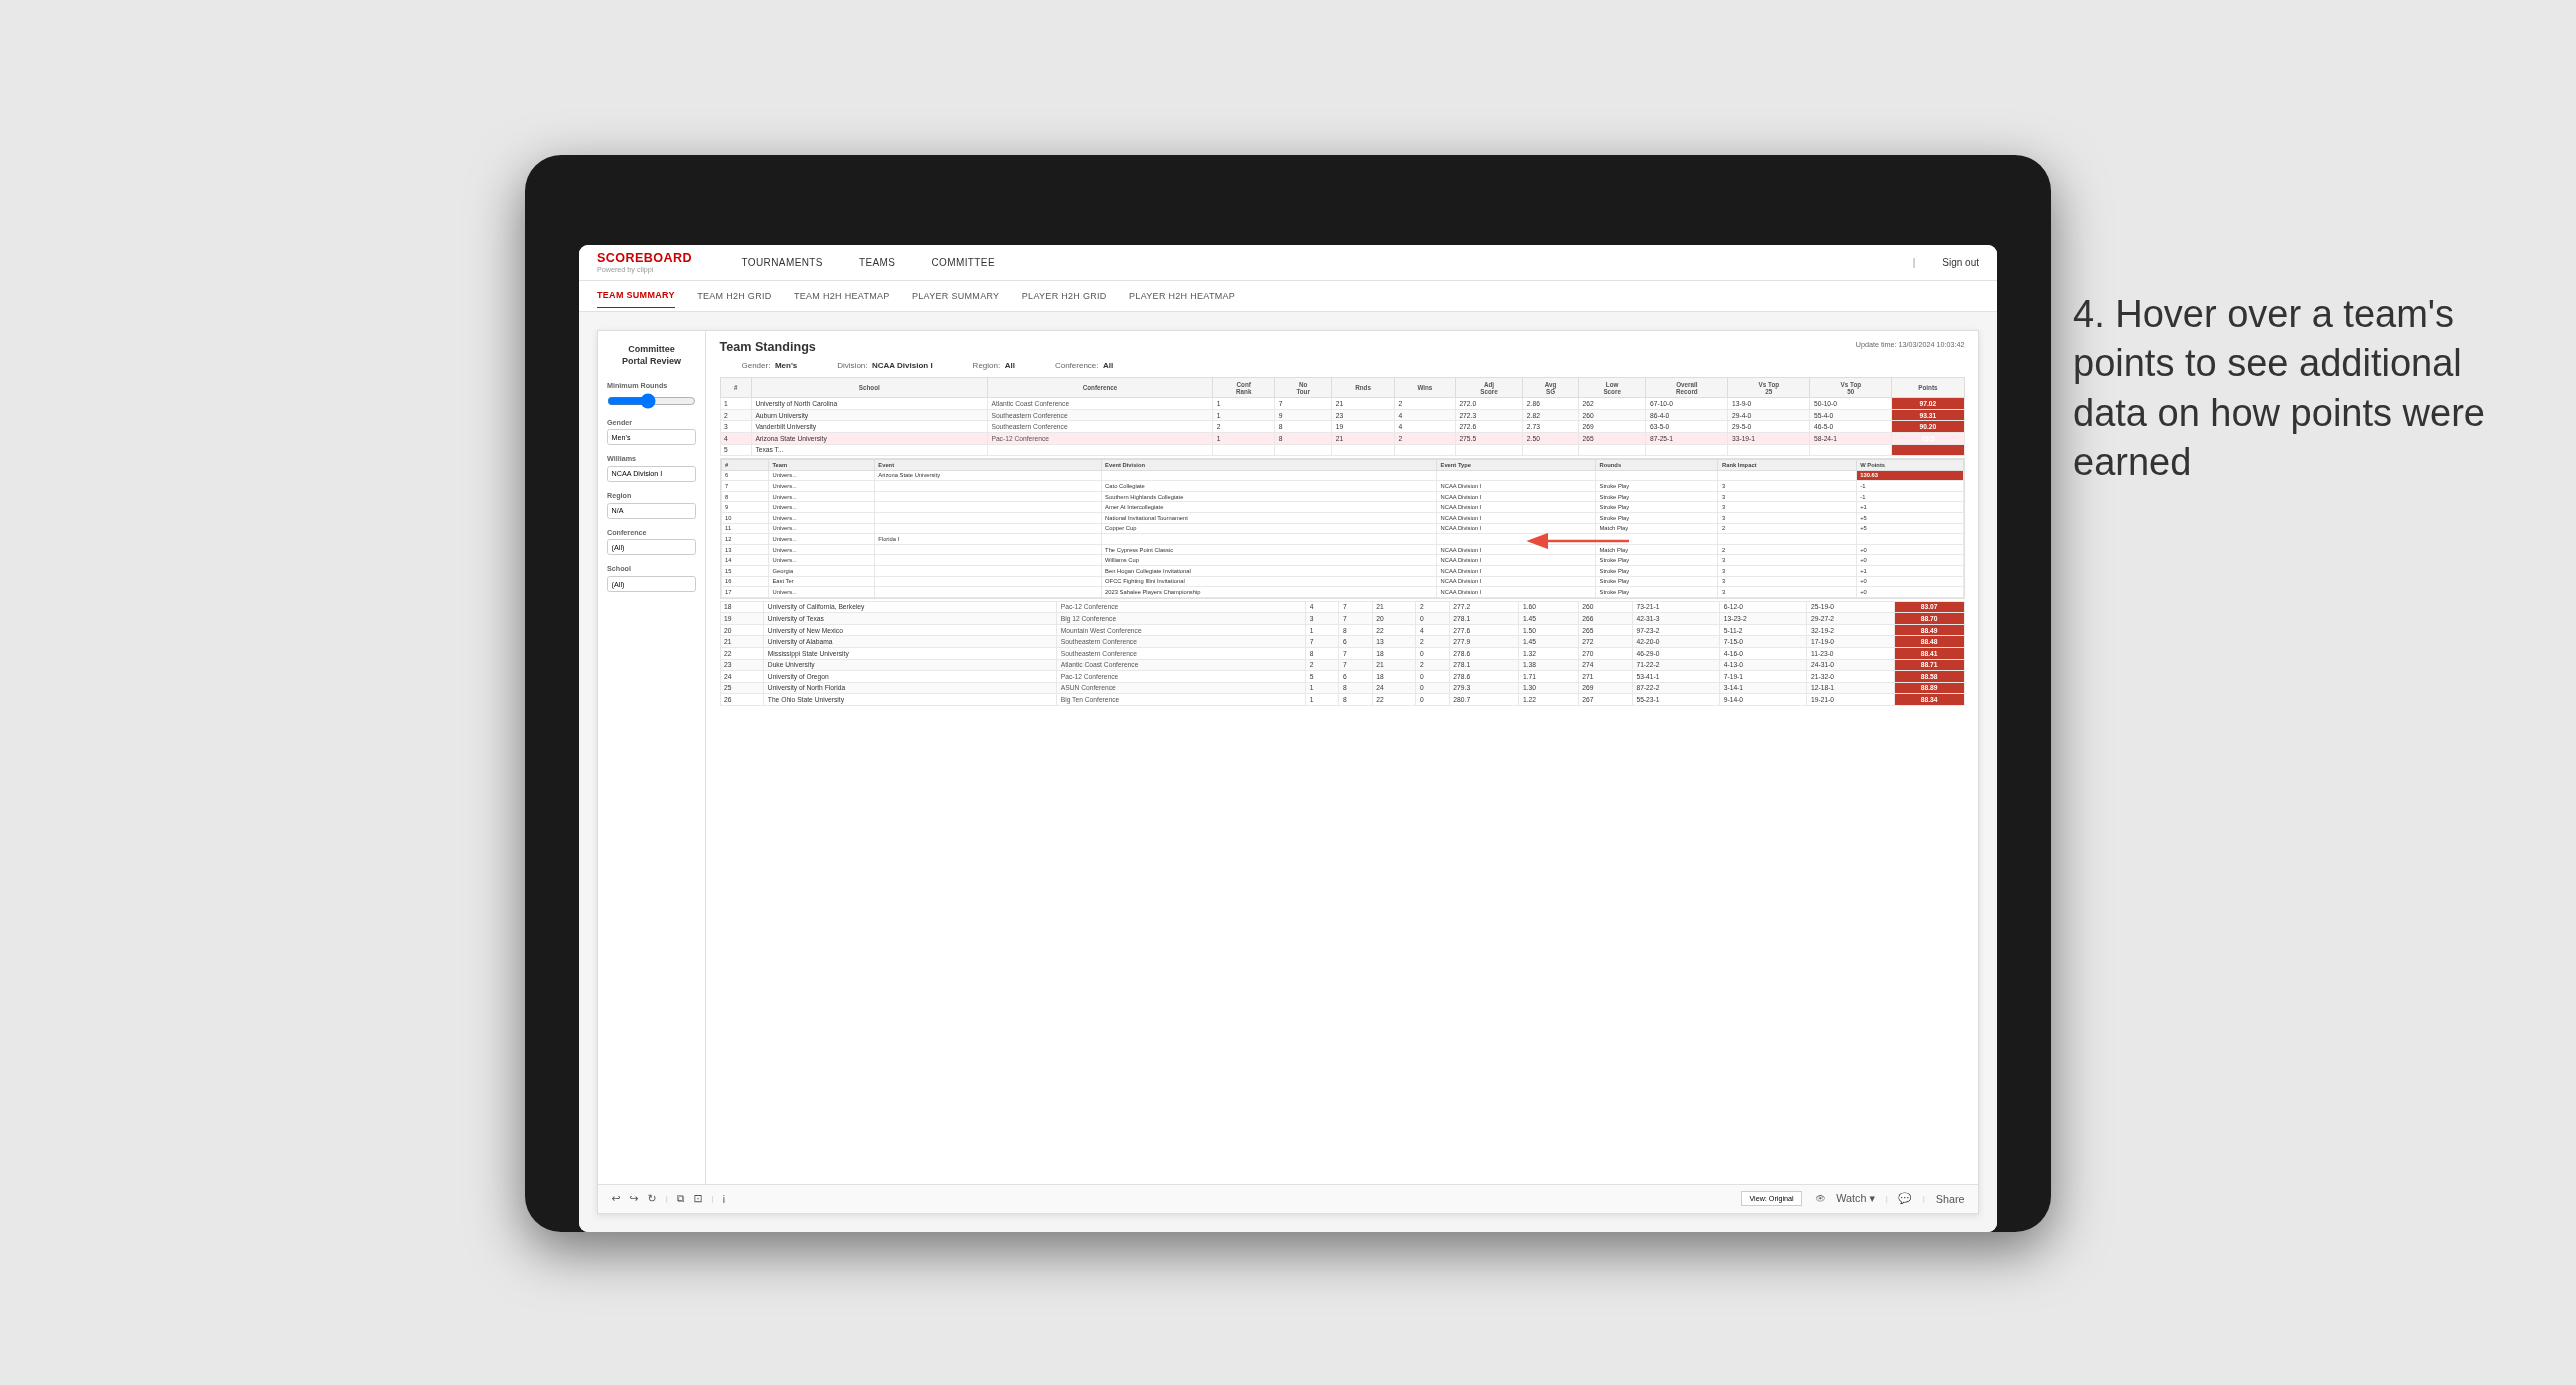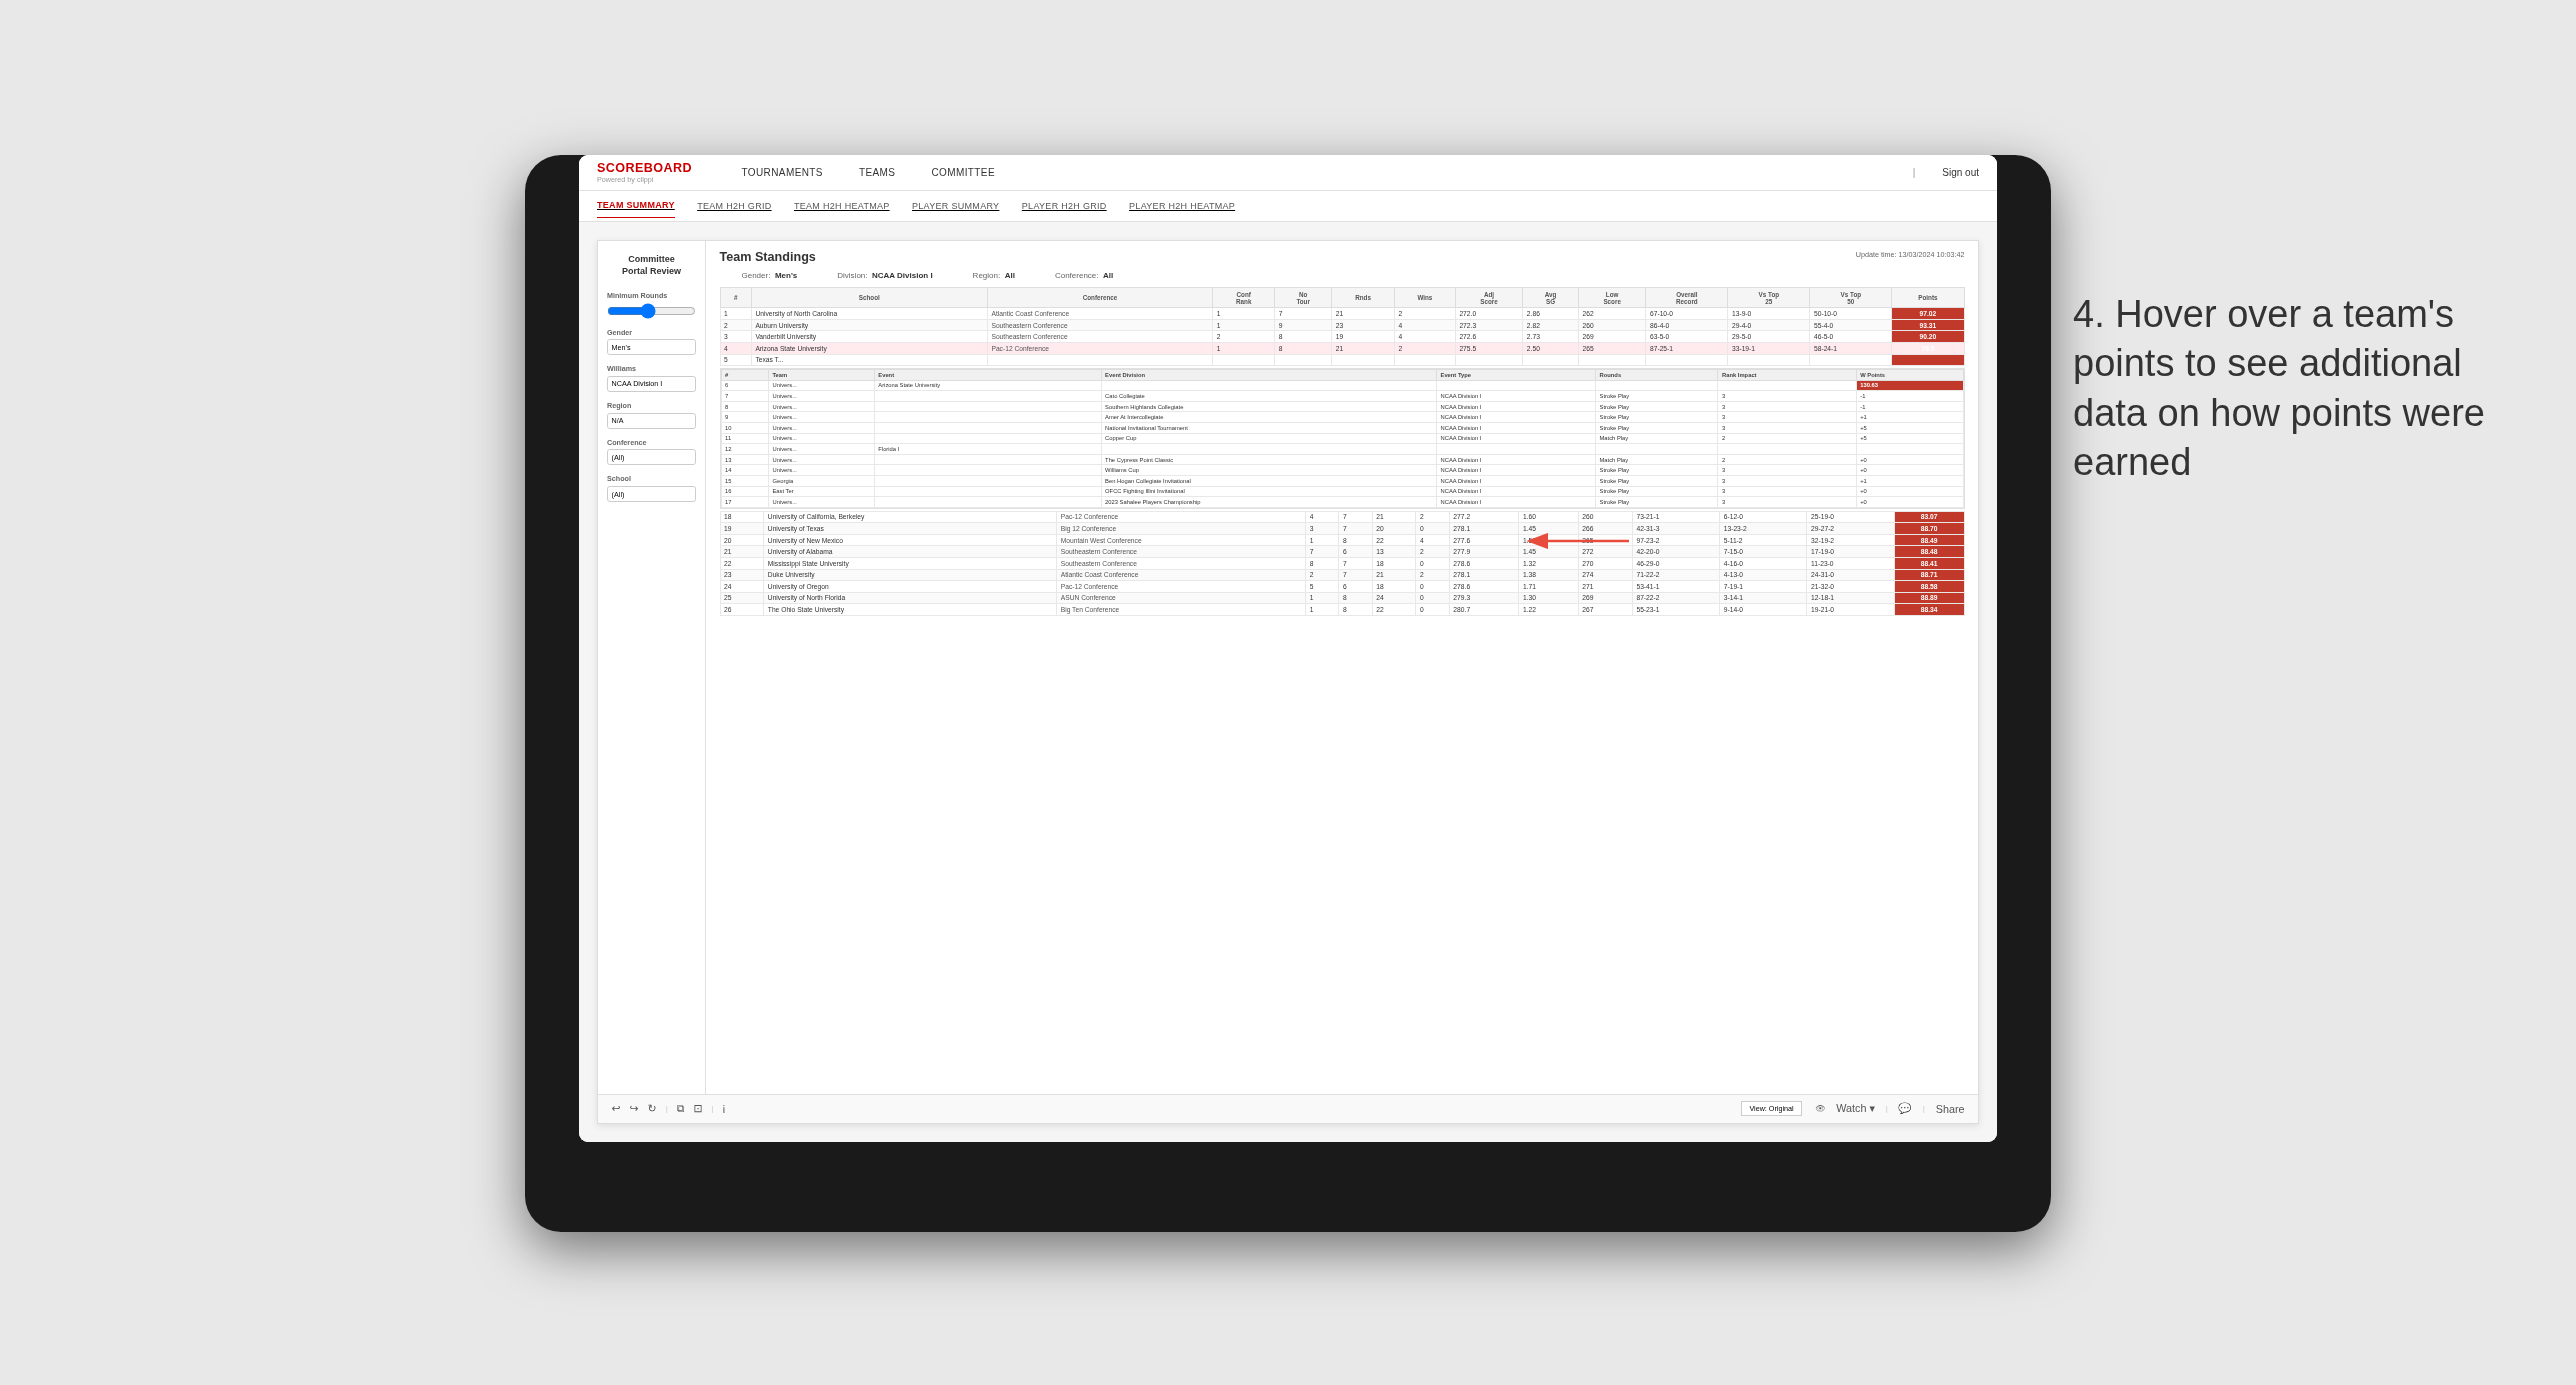--- a/index.html
+++ b/index.html
@@ -13,21 +13,21 @@
       justify-content: center;
       position: relative;
     }
 
     .tablet-outer {
       width: 1526px;
       height: 1077px;
       background: #1a1a1a;
       border-radius: 36px;
       display: flex;
-      align-items: flex-start;
+      align-items: flex-end;
       justify-content: center;
       position: relative;
       box-shadow: 0 18px 54px rgba(0,0,0,0.5);
     }
 
     .tablet-screen {
       width: 1418px;
       height: 987px;
       background: #fff;
       border-radius: 9px;
@@ -88,21 +88,20 @@
 
     
     .sub-nav {
       background: #fff;
       height: 31px;
       display: flex;
       align-items: center;
       padding: 0 18px;
       border-bottom: 1.8px solid #e0e0e0;
       gap: 22.4px;
-      text-decoration: underline;
     }
 
     .sub-nav-item {
       font-size: 9px;
       color: #555;
       cursor: pointer;
       padding: 7.2px 0;
       text-transform: uppercase;
       letter-spacing: 0.3px;
     }

